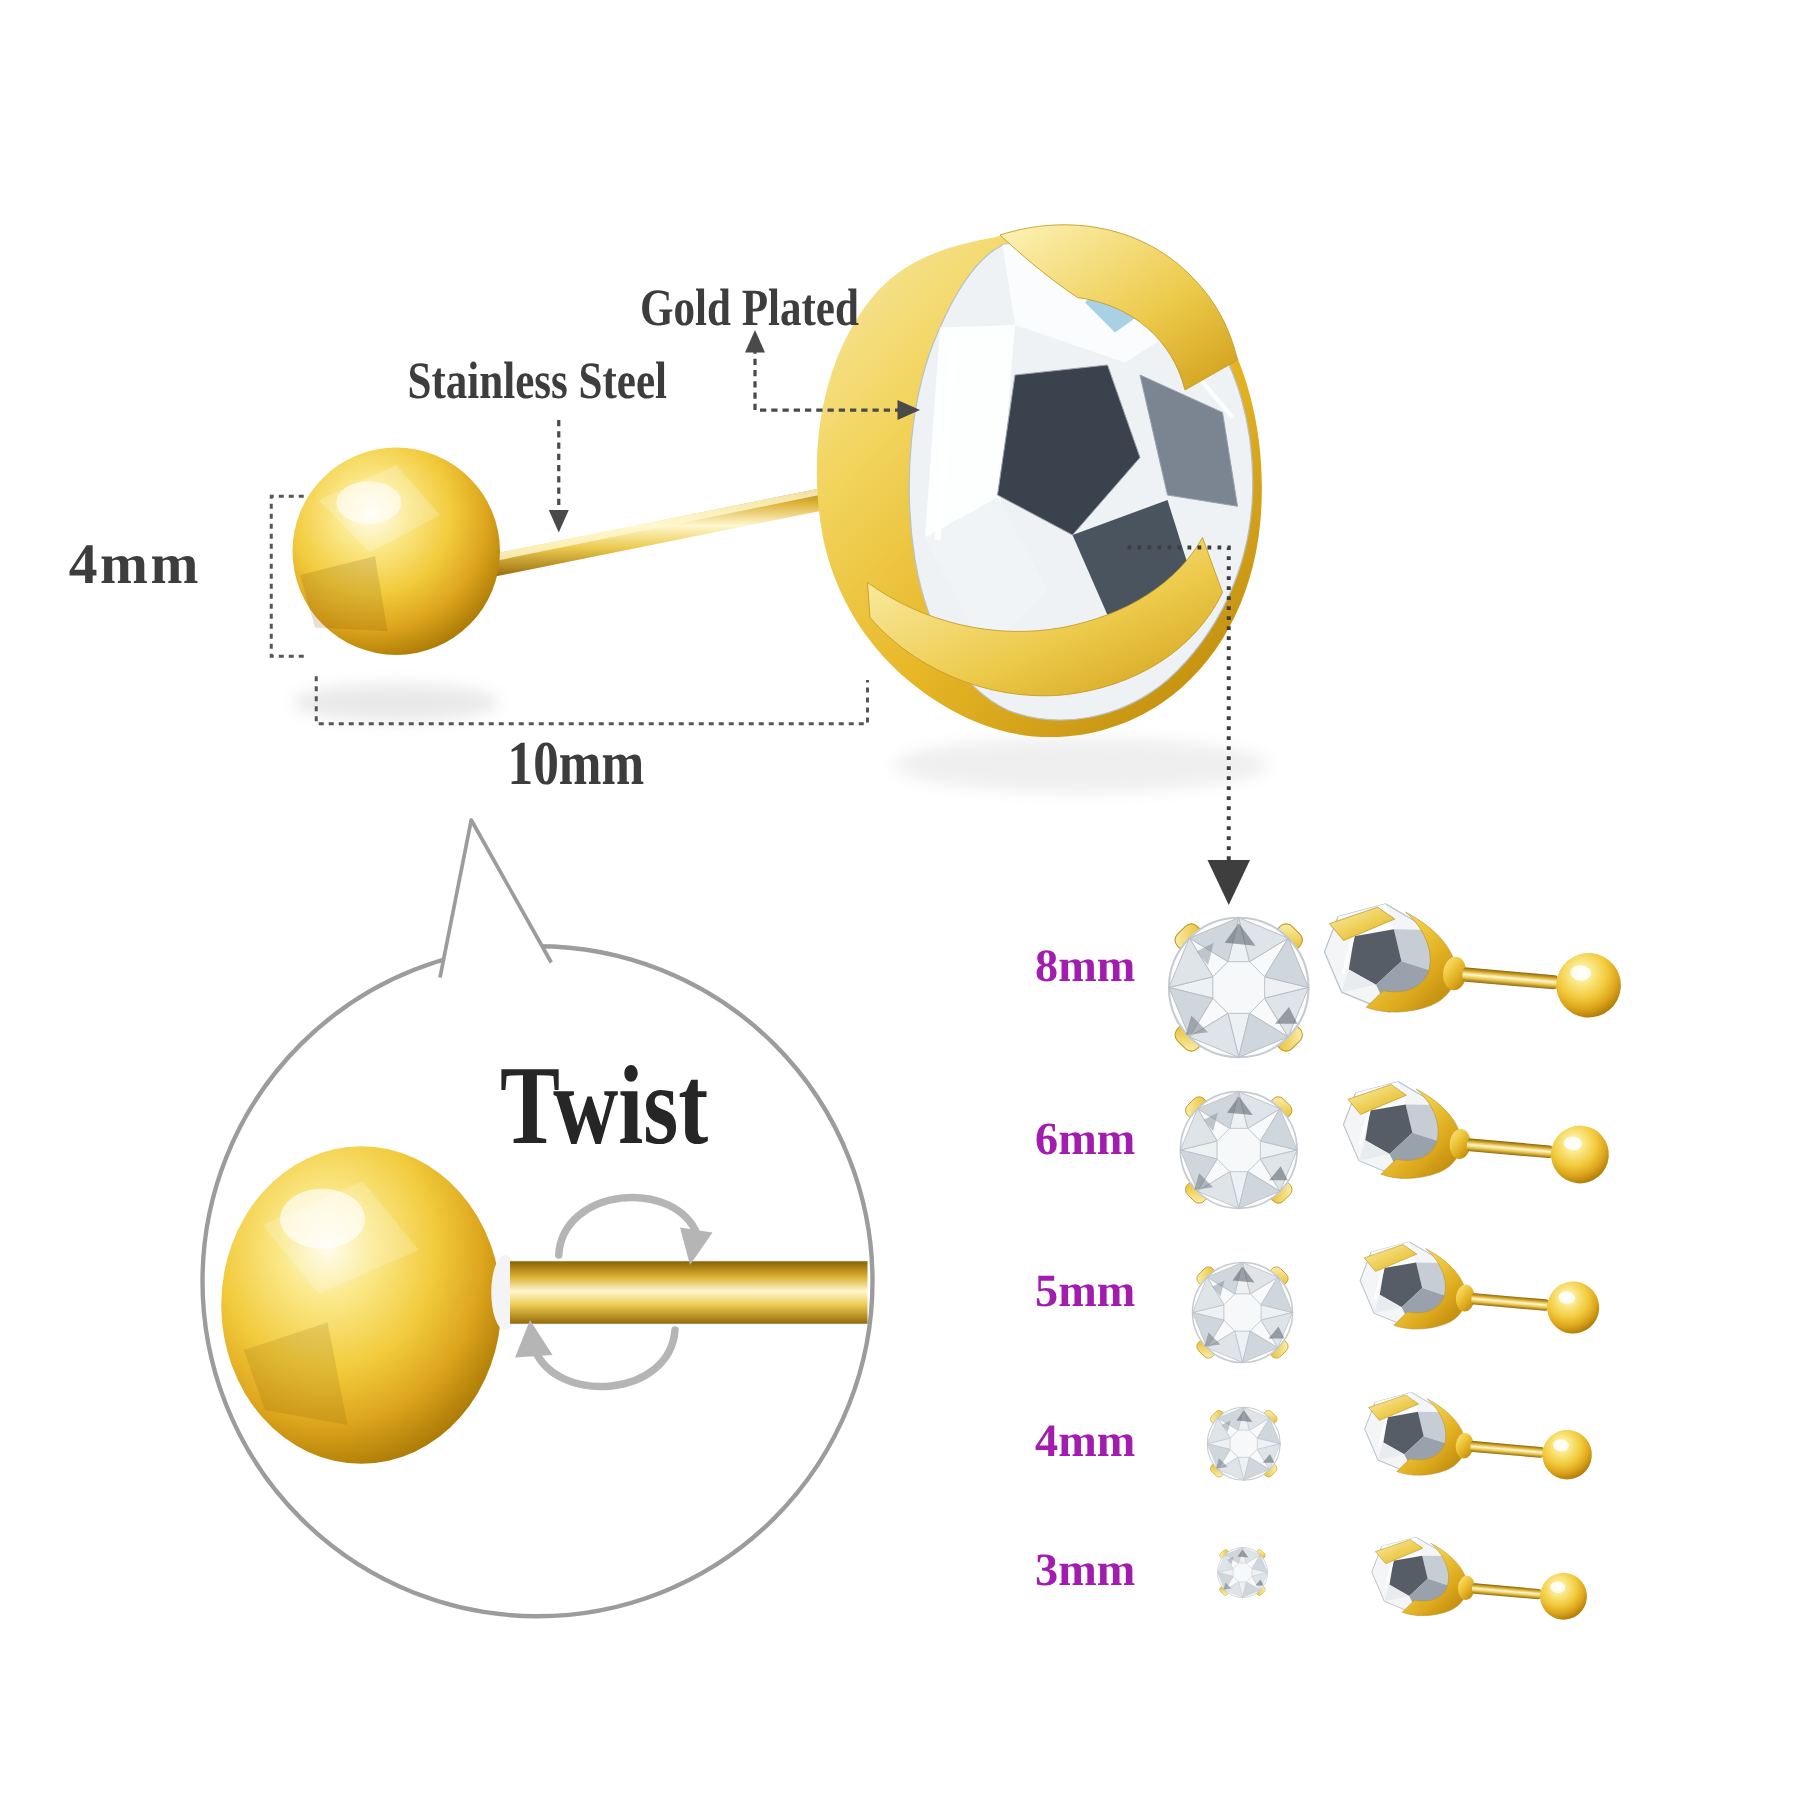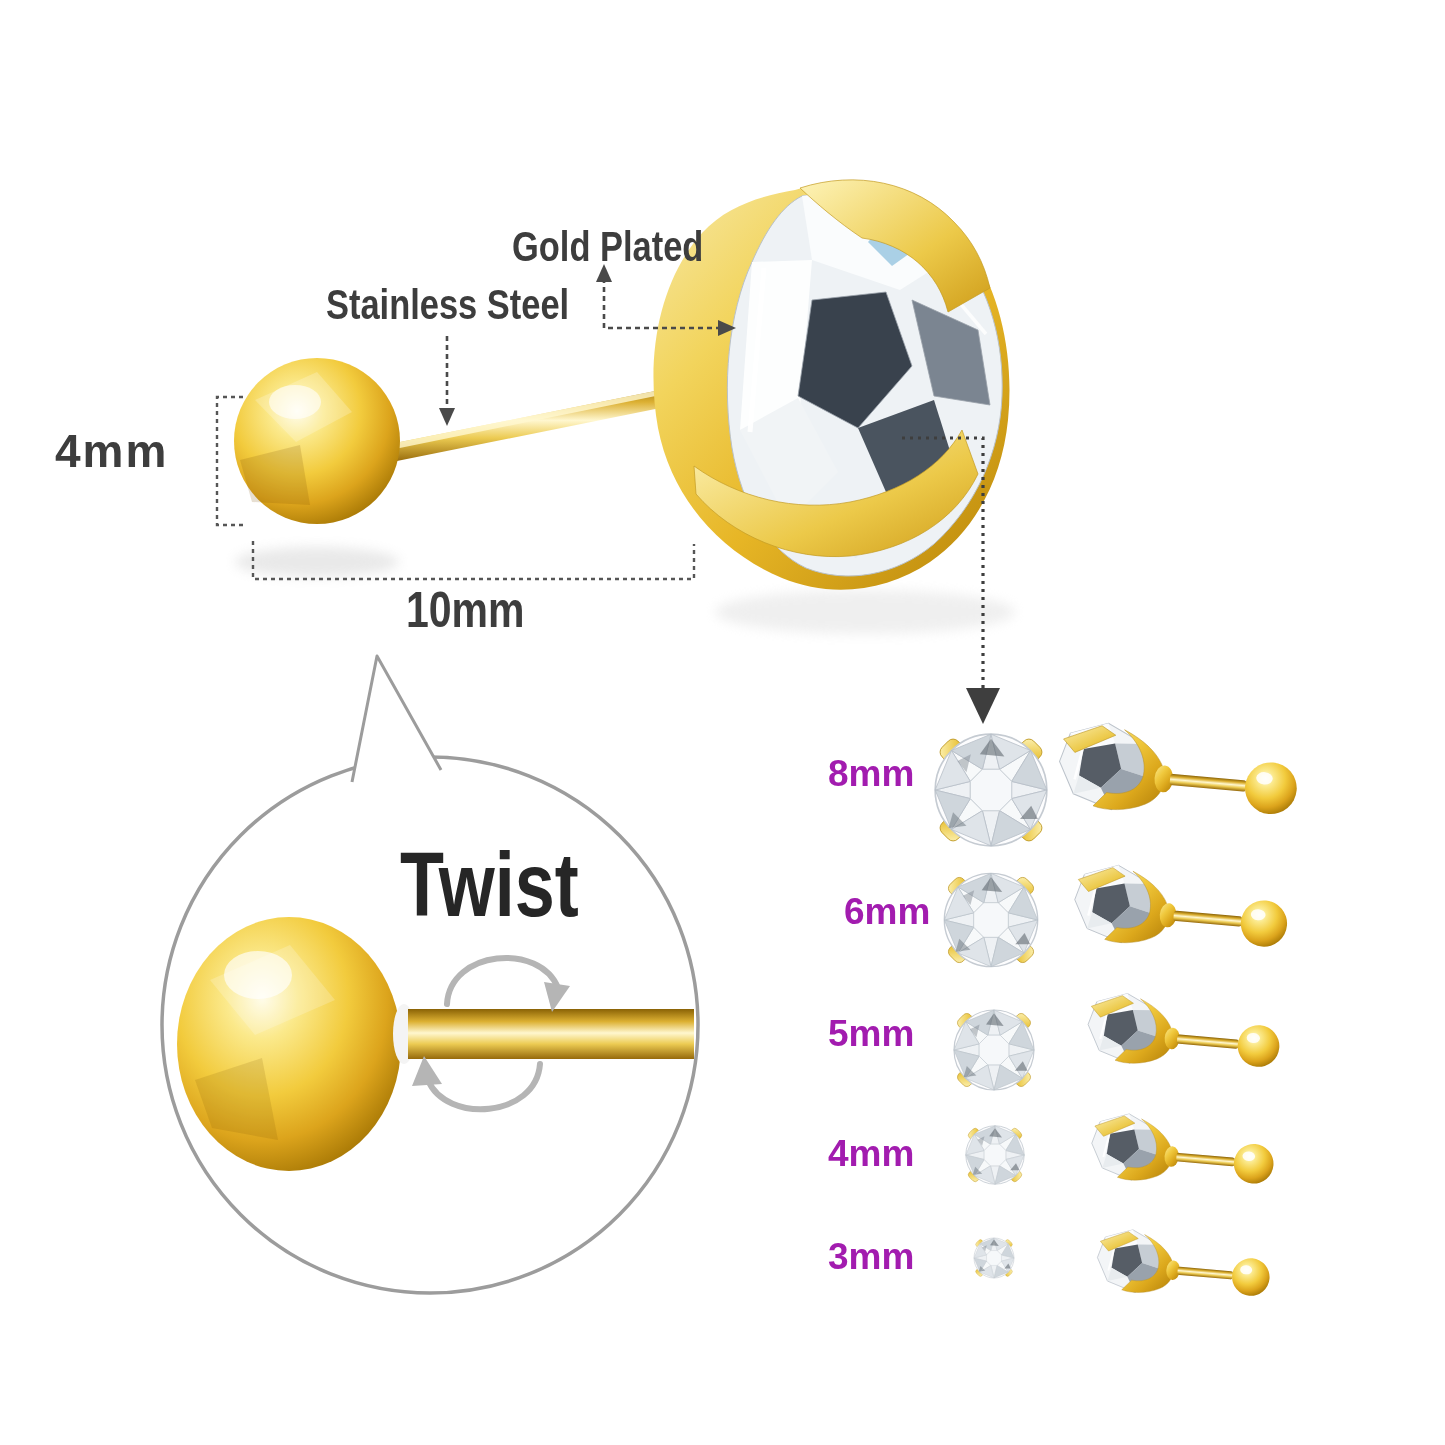--- a/index.html
+++ b/index.html
@@ -1,28 +1,28 @@
 <!DOCTYPE html>
 <html><head>
 <meta charset="utf-8">
 <style>
   html,body{margin:0;padding:0;background:#fff;}
   .canvas{
     position:relative;width:1445px;height:1332px;background:#ffffff;overflow:hidden;
-    font-family:Liberation Sans, sans-serif;
+    font-family:Liberation Serif, serif;
   }
   .gfx{position:absolute;left:0;top:0;width:1445px;height:1445px;}
   .lbl{position:absolute;font-weight:bold;line-height:1;white-space:nowrap;color:#3d3d3d;}
   .lbl-goldplated{left:512px;top:226px;font-size:42px;transform:scaleX(.82);transform-origin:left top;}
   .lbl-stainless{left:326px;top:284px;font-size:42px;transform:scaleX(.82);transform-origin:left top;}
   .lbl-ballsize{left:55px;top:428px;font-size:46px;letter-spacing:2px;}
   .lbl-postlen{left:406px;top:585px;font-size:50px;transform:scaleX(.82);transform-origin:left top;}
   .lbl-twist{left:400px;top:840px;font-size:90px;color:#262626;transform:scaleX(.8);transform-origin:left top;}
   .size-lbl{position:absolute;left:828px;font-weight:bold;font-size:37px;line-height:1;color:#a21caf;white-space:nowrap;}
-  .row-0{top:755px;} .row-1{top:893px;margin-left:16px;} .row-2{top:1015px;} .row-3{top:1135px;} .row-4{top:1238px;}
+  .row-0{top:755px;} .row-1{top:893px;} .row-2{top:1015px;} .row-3{top:1135px;} .row-4{top:1238px;}
 </style>
 </head>
 <body>
 
 <div class="canvas">
 
   <svg class="gfx" viewBox="0 0 1445 1445">
     <defs>
       <linearGradient id="cupGrad" x1="0" y1="0" x2="1" y2="1">
         <stop offset="0" stop-color="#f9e78e"></stop>

